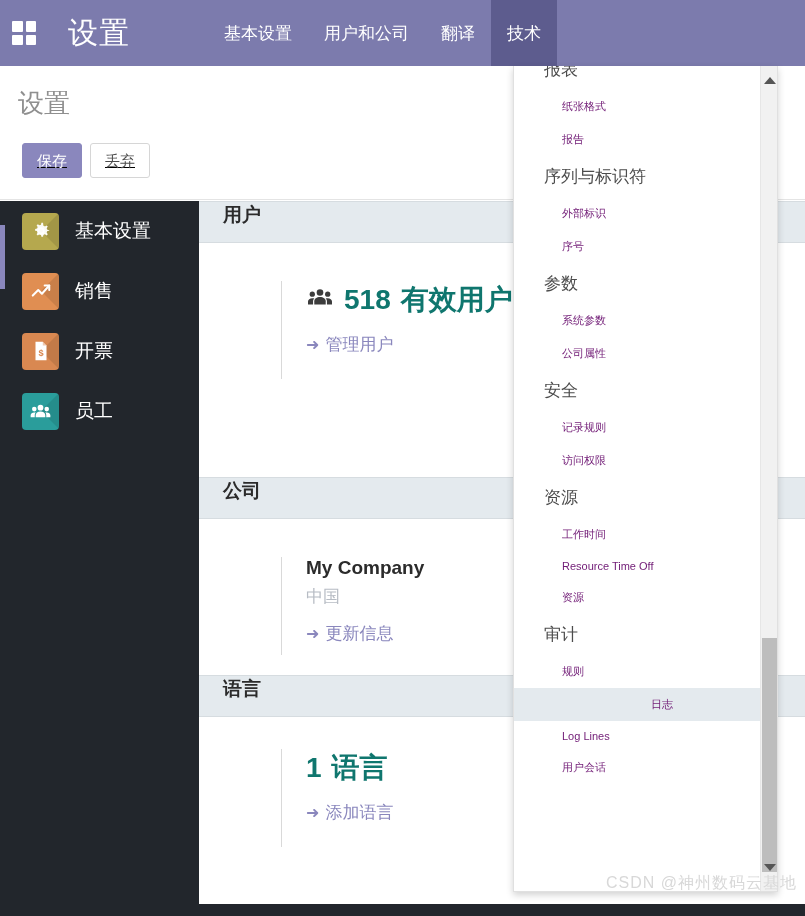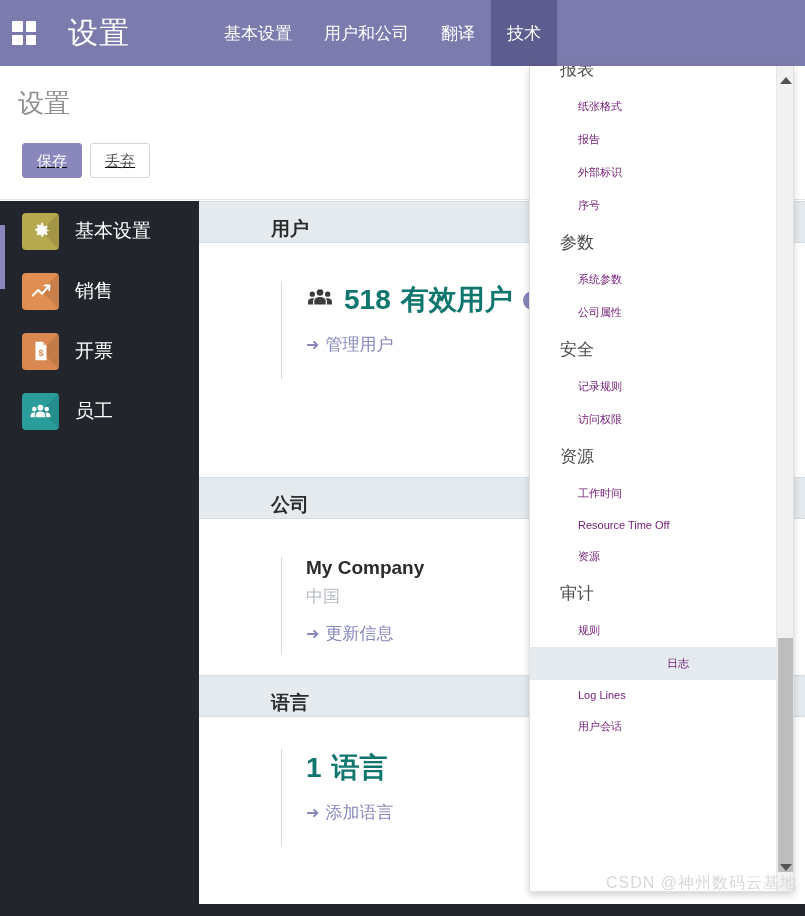--- a/index.html
+++ b/index.html
@@ -70,22 +70,22 @@
   .side-icon svg { position: relative; z-index: 2; }
   .side-icon::after {
     content:""; position:absolute; left:50%; top:50%; width:150%; height:150%;
     background: rgba(0,0,0,0.10); transform: rotate(-45deg); transform-origin: 0 0; z-index:1;
   }
   .side-label { color:#ffffff; font-size: 19px; margin-left: 16px; white-space: nowrap; }
 
   
   .content { position:absolute; left: 199px; top: 201px; width: 606px; height: 715px; background:#fff; overflow:hidden;}
   .section-band {
-    background: #e4eaee; height: 42px; display:flex; align-items:flex-end;
-    padding-left: 72px; border-top: 1px solid #d6dce0; border-bottom:1px solid #d6dce0;
+    background: #e4eaee; height: 42px; display:flex; align-items:flex-start;
+    padding-left: 24px; border-top: 1px solid #d6dce0; border-bottom:1px solid #d6dce0;
   }
   .section-band .band-title { font-size: 19px; font-weight: bold; color: #2b2b2b; }
   .card-body { padding: 38px 0 0 82px; }
   .card-inner { border-left: 1px solid #d9d9d9; padding-left: 24px; min-height: 98px; }
   .stat-line { display:flex; align-items:center; gap: 10px; }
   .stat-text { font-size: 28px; font-weight: bold; color: #0f766e; }
   .help-badge {
     width: 19px; height: 19px; border-radius: 50%; background:#8a87bd; color:#fff;
     font-size: 13px; font-weight:bold; display:inline-flex; align-items:center;
     justify-content:center; cursor:pointer;
@@ -99,21 +99,21 @@
   .co-sub { font-size: 17px; color:#b7bcc4; margin-top: 6px; }
 
   
   .bottom-strip { position:absolute; left:0; bottom:0; width: 805px; height: 12px; background: #22262c; }
 
   
   .dropdown {
     position:absolute; left: 513px; top: 66px; width: 265px; height: 826px;
     background: #ffffff; border: 1px solid #e0e0e0; border-top: none;
     box-shadow: 0 3px 7px rgba(0,0,0,0.18);
-    overflow: hidden; z-index: 50; margin-left: 16px;
+    overflow: hidden; z-index: 50;
   }
   .dd-list { position:absolute; left:0; top: 0; width: 248px; }
   .dd-section {
     font-size: 17px; color: #4c4c4c; padding: 9px 0 9px 30px; white-space:nowrap;
   }
   .dd-item {
     font-size: 11px; color: #701a75; padding: 9px 0 9px 48px; white-space:nowrap; cursor:pointer;
   }
   .dd-item.hl { background: #e4eaee; text-align: center; }
 
@@ -280,20 +280,21 @@
     </div>
   </div>
 
   <div class="bottom-strip"></div>
 
   <div class="dropdown">
     <div class="dd-list" id="dd-list">
         <div class="dd-section" style="margin-top: -17px;">报表</div>
         <div class="dd-item">纸张格式</div>
         <div class="dd-item">报告</div>
+        <div class="dd-section">序列与标识符</div>
         <div class="dd-item">外部标识</div>
         <div class="dd-item">序号</div>
         <div class="dd-section">参数</div>
         <div class="dd-item">系统参数</div>
         <div class="dd-item">公司属性</div>
         <div class="dd-section">安全</div>
         <div class="dd-item">记录规则</div>
         <div class="dd-item">访问权限</div>
         <div class="dd-section">资源</div>
         <div class="dd-item">工作时间</div>

